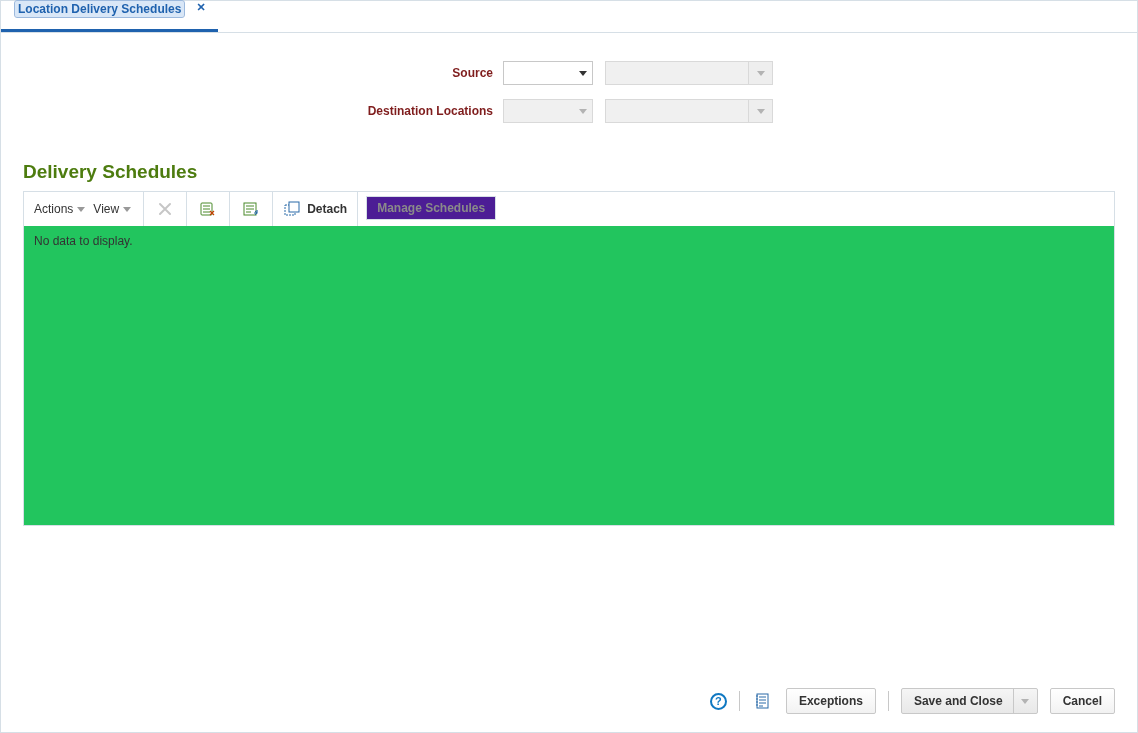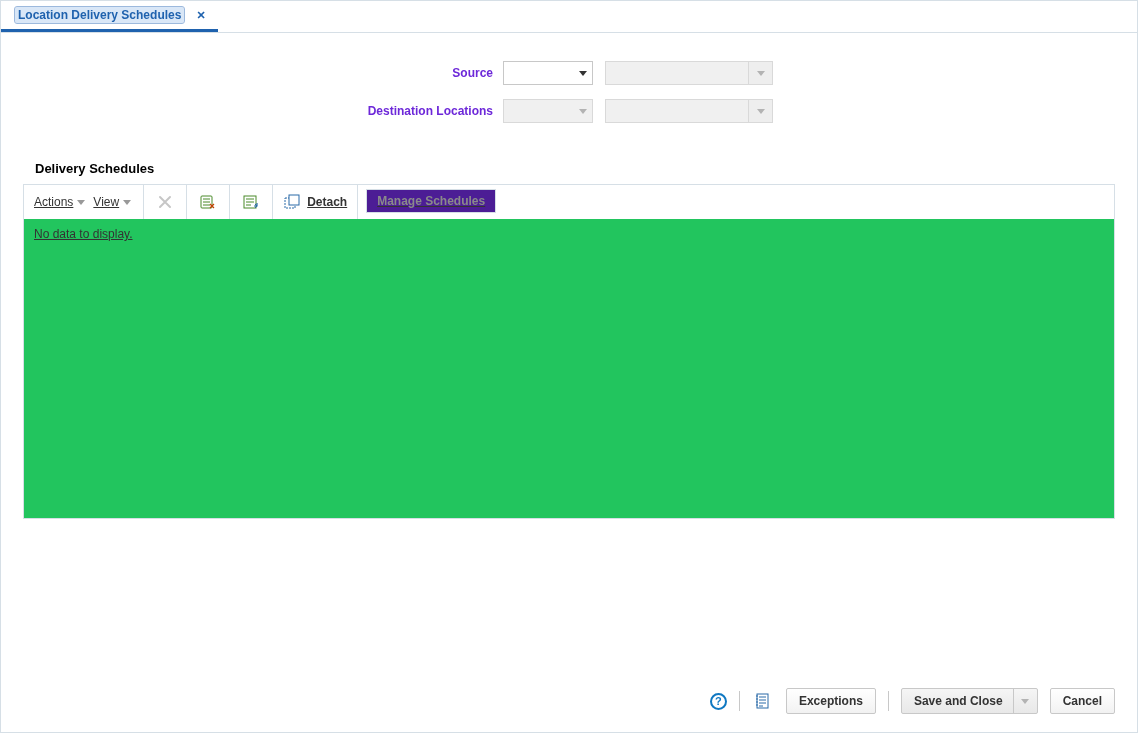--- a/index.html
+++ b/index.html
@@ -21,21 +21,21 @@
     flex-direction: column;
   }
   .tab-bar {
     height: 32px;
     border-bottom: 1px solid #d6dfe6;
     display: flex;
     align-items: stretch;
   }
   .tab {
     display: flex;
-    align-items: center;
+    align-items: flex-start;
     padding: 0 12px 0 14px;
     position: relative;
     cursor: default;
   }
   .tab.active {
     border-bottom: 3px solid #1f62ae;
   }
   .tab-label {
     color: #1f62ae;
     font-weight: bold;
@@ -66,21 +66,21 @@
     display: flex;
     align-items: center;
     margin-bottom: 14px;
     justify-content: flex-start;
   }
   .form-label {
     width: 480px;
     text-align: right;
     padding-right: 10px;
     font-size: 12px;
-    color: #6d28d9;
+    color: #7f1d1d;
     font-weight: bold;
   }
   .select-like {
     height: 24px;
     width: 90px;
     border: 1px solid #c8c8c8;
     background: #fff;
     position: relative;
     display: inline-flex;
     align-items: center;
@@ -109,31 +109,30 @@
   .caret-down.light {
     border-top-color: #b3b3b3;
   }
   .select-like.wide { width: 168px; }
   .select-like.wide .caret-box {
     border-left: 1px solid #d9d9d9;
     background: #eeeeee;
     width: 24px;
   }
   .section-title {
-    font-size: 13px;
-    font-weight: bold;
-    margin: 0 0 8px 12px;
-    color: #000000;
+    font-size: 19px;
+    font-weight: bold;
+    margin: 0 0 8px 0;
+    color: #4d7c0f;
   }
   .grid-wrapper {
     border: 1px solid #d6dfe6;
     display: flex;
     flex-direction: column;
     height: 335px;
-    text-decoration: underline;
   }
   .toolbar {
     display: flex;
     align-items: stretch;
     height: 34px;
     border-bottom: 0;
   }
   .toolbar .group {
     display: flex;
     align-items: center;

